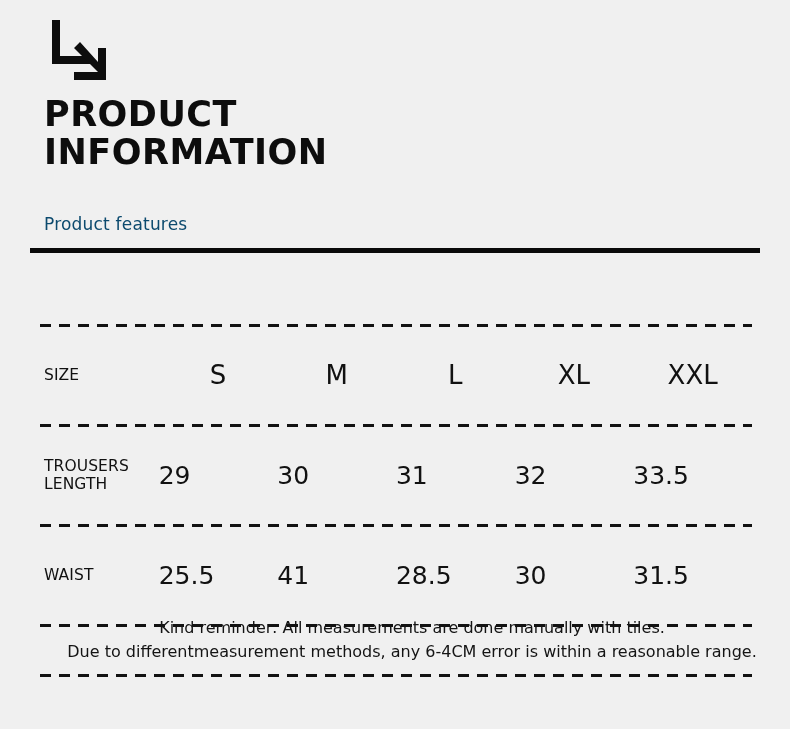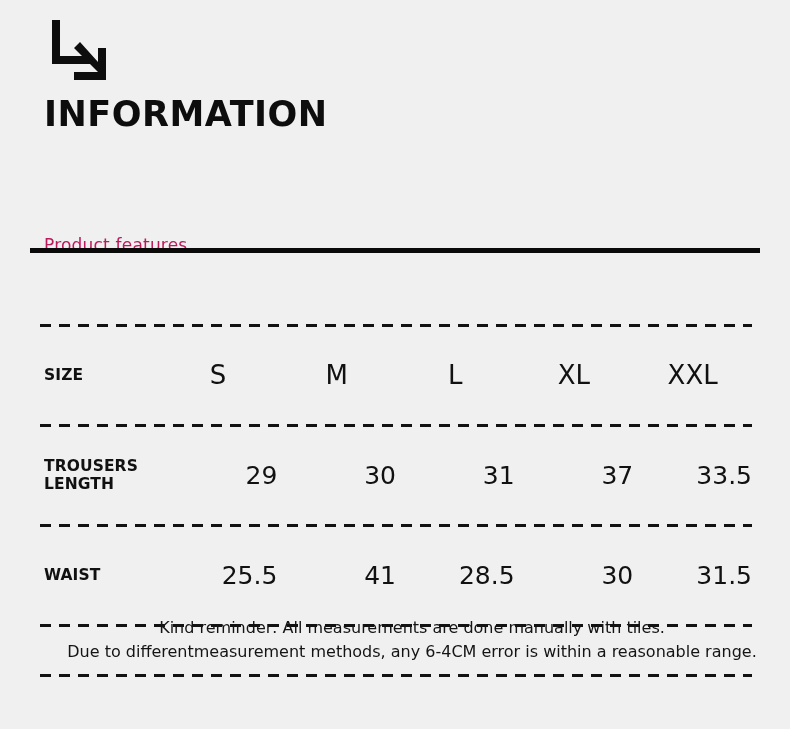--- a/index.html
+++ b/index.html
@@ -44,23 +44,22 @@
     letter-spacing: 0.5px;
     color: #0d0d0d;
   }
 
   
   .features {
     position: absolute;
     left: 44px;
     top: 214px;
     font-size: 17px;
-    color: #be185d;
+    color: #0c4a6e;
     letter-spacing: 0.2px;
-    margin-top: 21px;
   }
   .rule {
     position: absolute;
     left: 30px;
     top: 248px;
     width: 730px;
     height: 5px;
     background: #0a0a0a;
   }
 
@@ -98,25 +97,24 @@
       rgba(0,0,0,0) 19px
     );
   }
   .label-cell {
     width: 212px;
     font-size: 15.5px;
     text-align: left;
     padding-left: 4px !important;
     color: #111;
     letter-spacing: 0.1px;
-    font-weight: bold;
   }
   .val-cell {
     width: 100px;
-    text-align: right;
+    text-align: left;
     font-size: 25px;
     color: #111;
   }
   .head-cell {
     text-align: center;
     font-size: 26px;
     color: #111;
   }
 
   
@@ -138,20 +136,21 @@
 
 <div class="page">
 
   <div class="header">
     <svg class="arrow-icon" viewBox="0 0 70 68" aria-hidden="true">
       <path d="M8 2 L8 46 L48 46 L48 38 L16 38 L16 2 Z" fill="#0d0d0d"></path>
       <path d="M30 30 L62 62 L62 30 L54 30 L54 44 L36 24 Z" fill="#0d0d0d"></path>
       <path d="M62 62 L30 62 L30 54 L54 54 L54 30 L62 30 Z" fill="#0d0d0d"></path>
     </svg>
     <div class="title-block">
+      <div class="title-line">PRODUCT</div>
       <div class="title-line">INFORMATION</div>
     </div>
   </div>
 
   <div class="features">Product features</div>
   <div class="rule"></div>
 
   <div class="table-wrap">
     <table class="size-table">
       <tbody>
@@ -172,21 +171,21 @@
         <td colspan="6">
               <div class="dash-line"></div>
             </td>
       </tr>
 
       <tr>
         <td class="label-cell">TROUSERS LENGTH</td>
         <td class="val-cell">29</td>
         <td class="val-cell">30</td>
         <td class="val-cell">31</td>
-        <td class="val-cell">37</td>
+        <td class="val-cell">32</td>
         <td class="val-cell">33.5</td>
       </tr>
       <tr class="dashed-row">
         <td colspan="6">
               <div class="dash-line"></div>
             </td>
       </tr>
 
       <tr>
         <td class="label-cell">WAIST</td>

